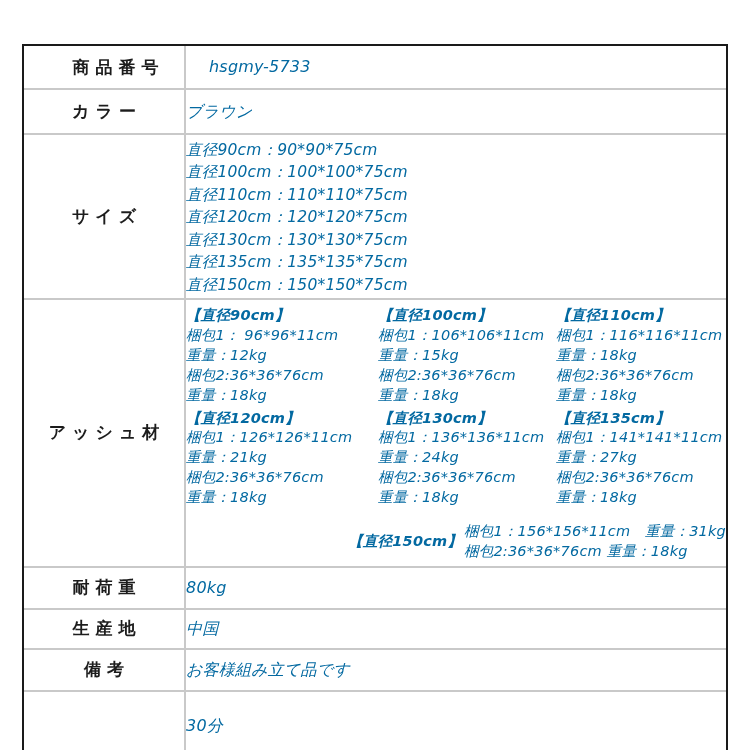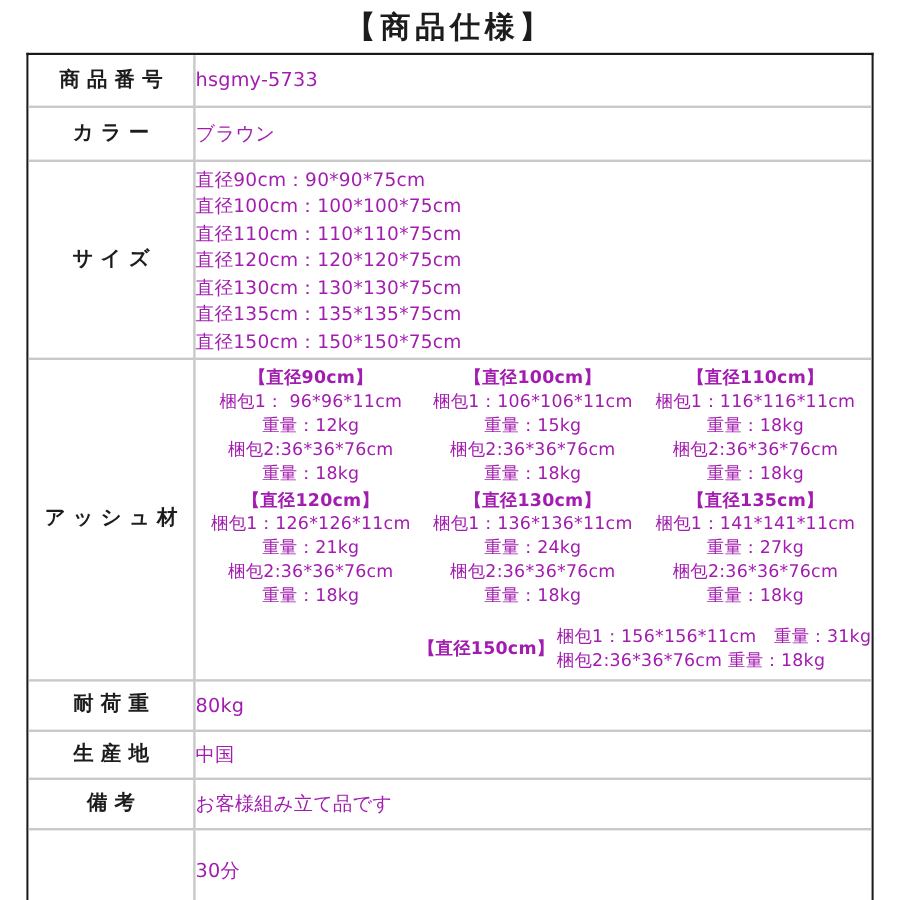--- a/index.html
+++ b/index.html
@@ -79,27 +79,28 @@
     text-indent: 6px;
     border-right: 2px solid #c9c9c9;
     padding: 0 4px;
     line-height: 1.35;
     white-space: pre-line;
   }
 
   td.val {
     padding-left: 14px;
     font-size: 16px;
-    color: #a21caf;
+    color: #0369a1;
     line-height: 1.45;
     letter-spacing: 0.2px;
-  }
-
-  
-  tr.r-code  td { height: 42px; }
+    font-style: italic;
+  }
+
+  
+  tr.r-code  td { height: 42px; padding-left: 23px; }
   tr.r-color td { height: 43px; margin-top: 44px; }
   tr.r-mat   td { height: 42px; }
   tr.r-size  td { height: 160px; }
   tr.r-pack  td { height: 237px; }
   tr.r-load  td { height: 40px; }
   tr.r-orig  td { height: 38px; }
   tr.r-note  td { height: 40px; }
   tr.r-time  td { height: 52px; }
 
   
@@ -117,21 +118,21 @@
     line-height: 1.37;
   }
   .pack-grid {
     display: grid;
     grid-template-columns: 192px 178px auto;
     column-gap: 0;
     row-gap: 0;
   }
   .pack-block { white-space: nowrap; }
   .pack-block .hdr { font-weight: 700; }
-  .pack-block div { white-space: nowrap; text-align: center; }
+  .pack-block div { white-space: nowrap; }
   .pack-row2 { margin-top: 3px; }
 
   .pack-single {
     display: flex;
     align-items: center;
     margin-top: 14px;
     padding-left: 22px;
     white-space: nowrap;
     justify-content: flex-end;
   }
@@ -146,21 +147,20 @@
     text-indent: 4px;
     line-height: 1.25;
     font-size: 16px;
   }
 </style>
 </head>
 <body>
 
 <div class="page">
 
-  <div class="title">【商品仕様】</div>
 
   <div class="spec-table-wrap">
     <table class="spec">
 
       <tbody>
           <tr class="r-code">
         <td class="lbl">商品番号</td>
         <td class="val">hsgmy-5733</td>
       </tr>
 

